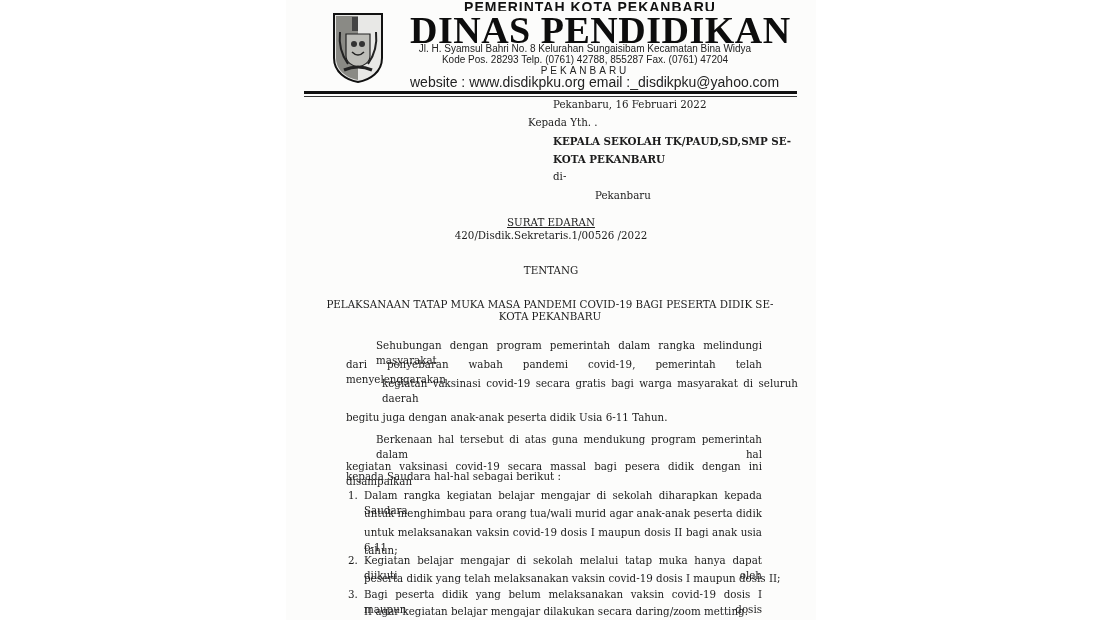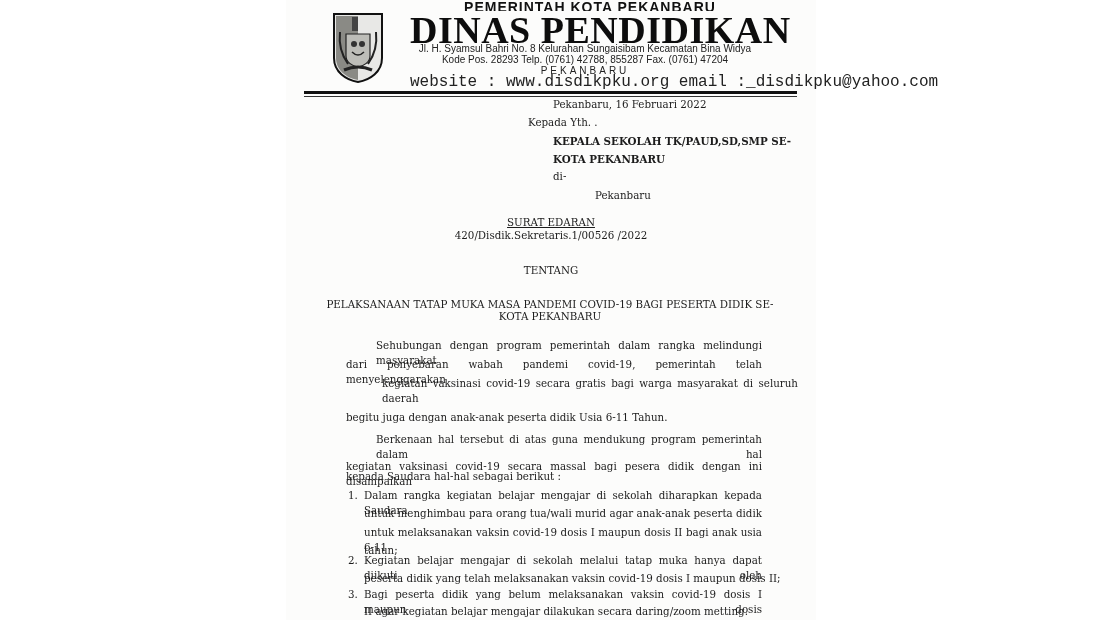--- a/index.html
+++ b/index.html
@@ -13,21 +13,21 @@
     
     .logo { position: absolute; left: 332px; top: 12px; width: 52px; height: 72px; }
     .kop-pemerintah { left: 440px; top: 2px; width: 300px; text-align: center;
       font-family: "Liberation Sans", sans-serif; font-weight: bold; font-size: 14px;
       letter-spacing: 1px; line-height: 10px; height: 9px; overflow: hidden; color:#111; }
     .kop-dinas { left: 410px; top: 13px; width: 350px; text-align: center;
       font-family: "Liberation Serif", serif; font-weight: bold; font-size: 38px;
       letter-spacing: 0.5px; line-height: 34px; color: #0d0d0d; }
     .kop-line { left: 410px; width: 350px; text-align: center;
       font-family: "Liberation Sans", sans-serif; font-size: 10px; line-height: 12px; color:#222; }
-    .kop-web { font-family: Liberation Mono, monospace; font-size: 16px; }
+    .kop-web { font-family: Liberation Sans, sans-serif; font-size: 14px; }
     .kop-city { letter-spacing: 3px; }
     .rule-thick { position: absolute; left: 304px; top: 91px; width: 493px; height: 3px; background: #111; }
     .rule-thin { position: absolute; left: 304px; top: 95.5px; width: 493px; height: 1px; background: #333; }
     
     .txt { font-family: "DejaVu Serif", serif; font-size: 10.3px; line-height: 15px; color: #1c1c1c; }
     .bold { font-weight: bold; }
     .center { text-align: center; }
     .u { text-decoration: underline; text-align: center; }
     .justify { text-align: justify; text-align-last: justify; white-space: normal; }
     .para-line { position: absolute; left: 346px; width: 416px; }

